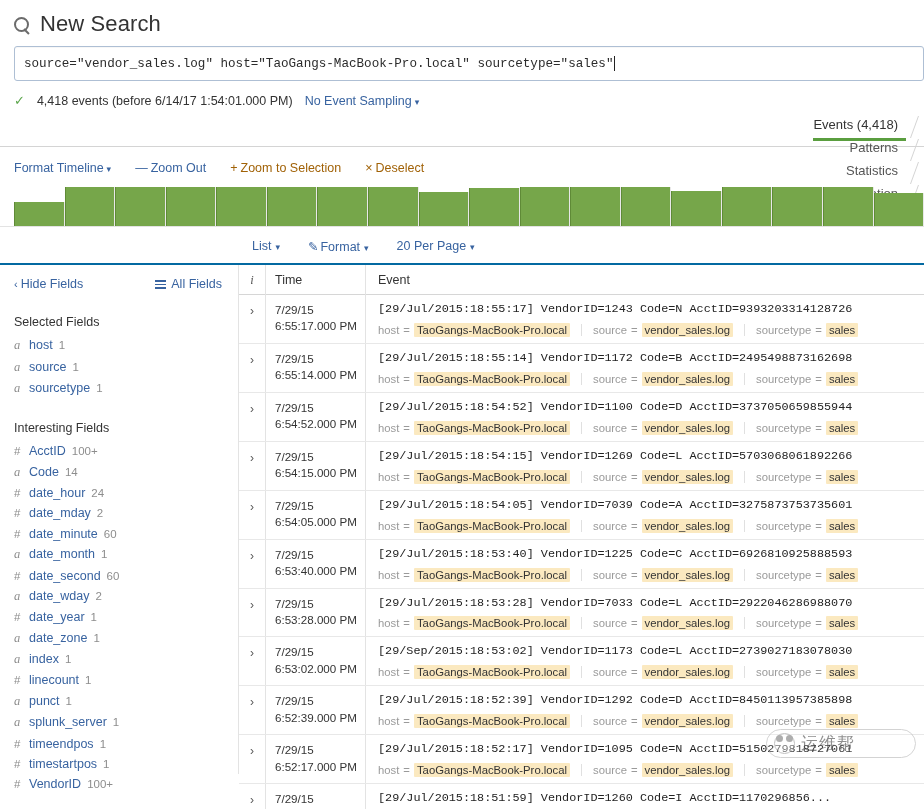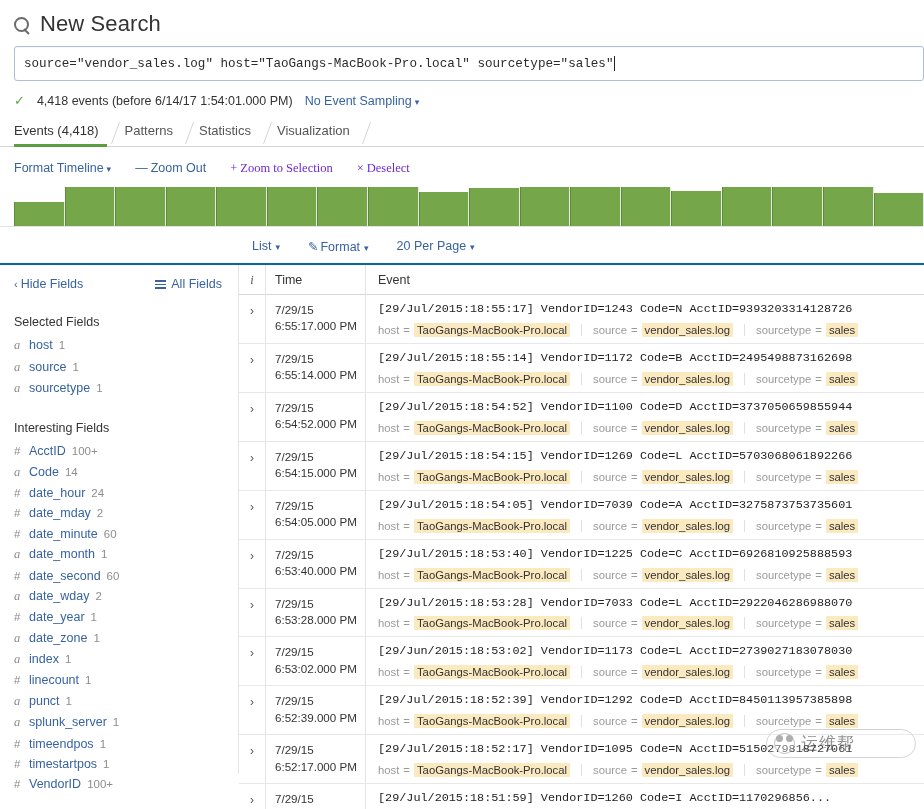--- a/index.html
+++ b/index.html
@@ -55,22 +55,22 @@
     padding: 11px 14px 0 14px; height: 28px;
   }
   .check { color: #5ba64b; font-size: 13px; line-height: 1; }
   .count-text { font-size: 12.5px; color: #333; }
   .sampling { font-size: 12.5px; color: #3863a0; cursor: pointer; }
   .sampling .car { font-size: 9px; margin-left: 3px; color: #3863a0; }
 
   
   .tabs {
     position: relative; margin-top: 8px; height: 30px;
-    border-bottom: 1px solid #d4d4d4; padding-left: 14px;
-    display: flex; align-items: flex-end;
+    border-bottom: 1px solid #d4d4d4; padding-left: 26px;
+    display: flex; align-items: flex-end; flex-direction: column;
   }
   .tab {
     position: relative; font-size: 13px; color: #555;
     padding: 0 26px 8px 0; cursor: pointer; white-space: nowrap;
   }
   .tab.active { color: #333; }
   .tab .slash {
     position: absolute; right: 9px; top: -1px; height: 22px; width: 1px;
     background: #d4d4d4; transform: skewX(-20deg);
   }
@@ -78,21 +78,21 @@
     content: ""; position: absolute; left: 0; right: 18px; bottom: -1px;
     height: 3px; background: #5a9e3f;
   }
 
   
   .tl-toolbar {
     display: flex; align-items: center; gap: 24px;
     padding: 12px 14px 0 14px; font-size: 12.5px; height: 30px;
   }
   .tl-item { color: #3863a0; cursor: pointer; white-space: nowrap; }
-  .tl-item.disabled { color: #6d28d9; cursor: default; font-family: Liberation Serif, serif; }
+  .tl-item.disabled { color: #a16207; cursor: default; }
   .tl-item .car { font-size: 9px; margin-left: 3px; }
   .tl-item .pre { margin-right: 3px; }
 
   
   .timeline {
     margin-top: 10px; position: relative; height: 40px;
     width: 924px; padding-left: 14px;
     border-bottom: 1px solid #e3e3e3;
   }
   .tl-plot {
@@ -606,21 +606,21 @@
               </div>
             </div>
           </div>
           <div class="row">
             <div class="r-exp">›</div>
             <div class="r-time">
               <div>7/29/15</div>
               <div>6:53:02.000 PM</div>
             </div>
             <div class="r-event">
-              <div class="raw">[29/Jun/2015:18:53:02] VendorID=1173 Code=L AcctID=2739027183078030</div>
+              <div class="raw">[29/Sep/2015:18:53:02] VendorID=1173 Code=L AcctID=2739027183078030</div>
               <div class="kvs">
                 <span class="kv">
                   <span class="k">host</span>
                   <span class="eq">=</span>
                   <span class="v">TaoGangs-MacBook-Pro.local</span>
                 </span>
                 <span class="kv-sep"></span>
                 <span class="kv">
                   <span class="k">source</span>
                   <span class="eq">=</span>

